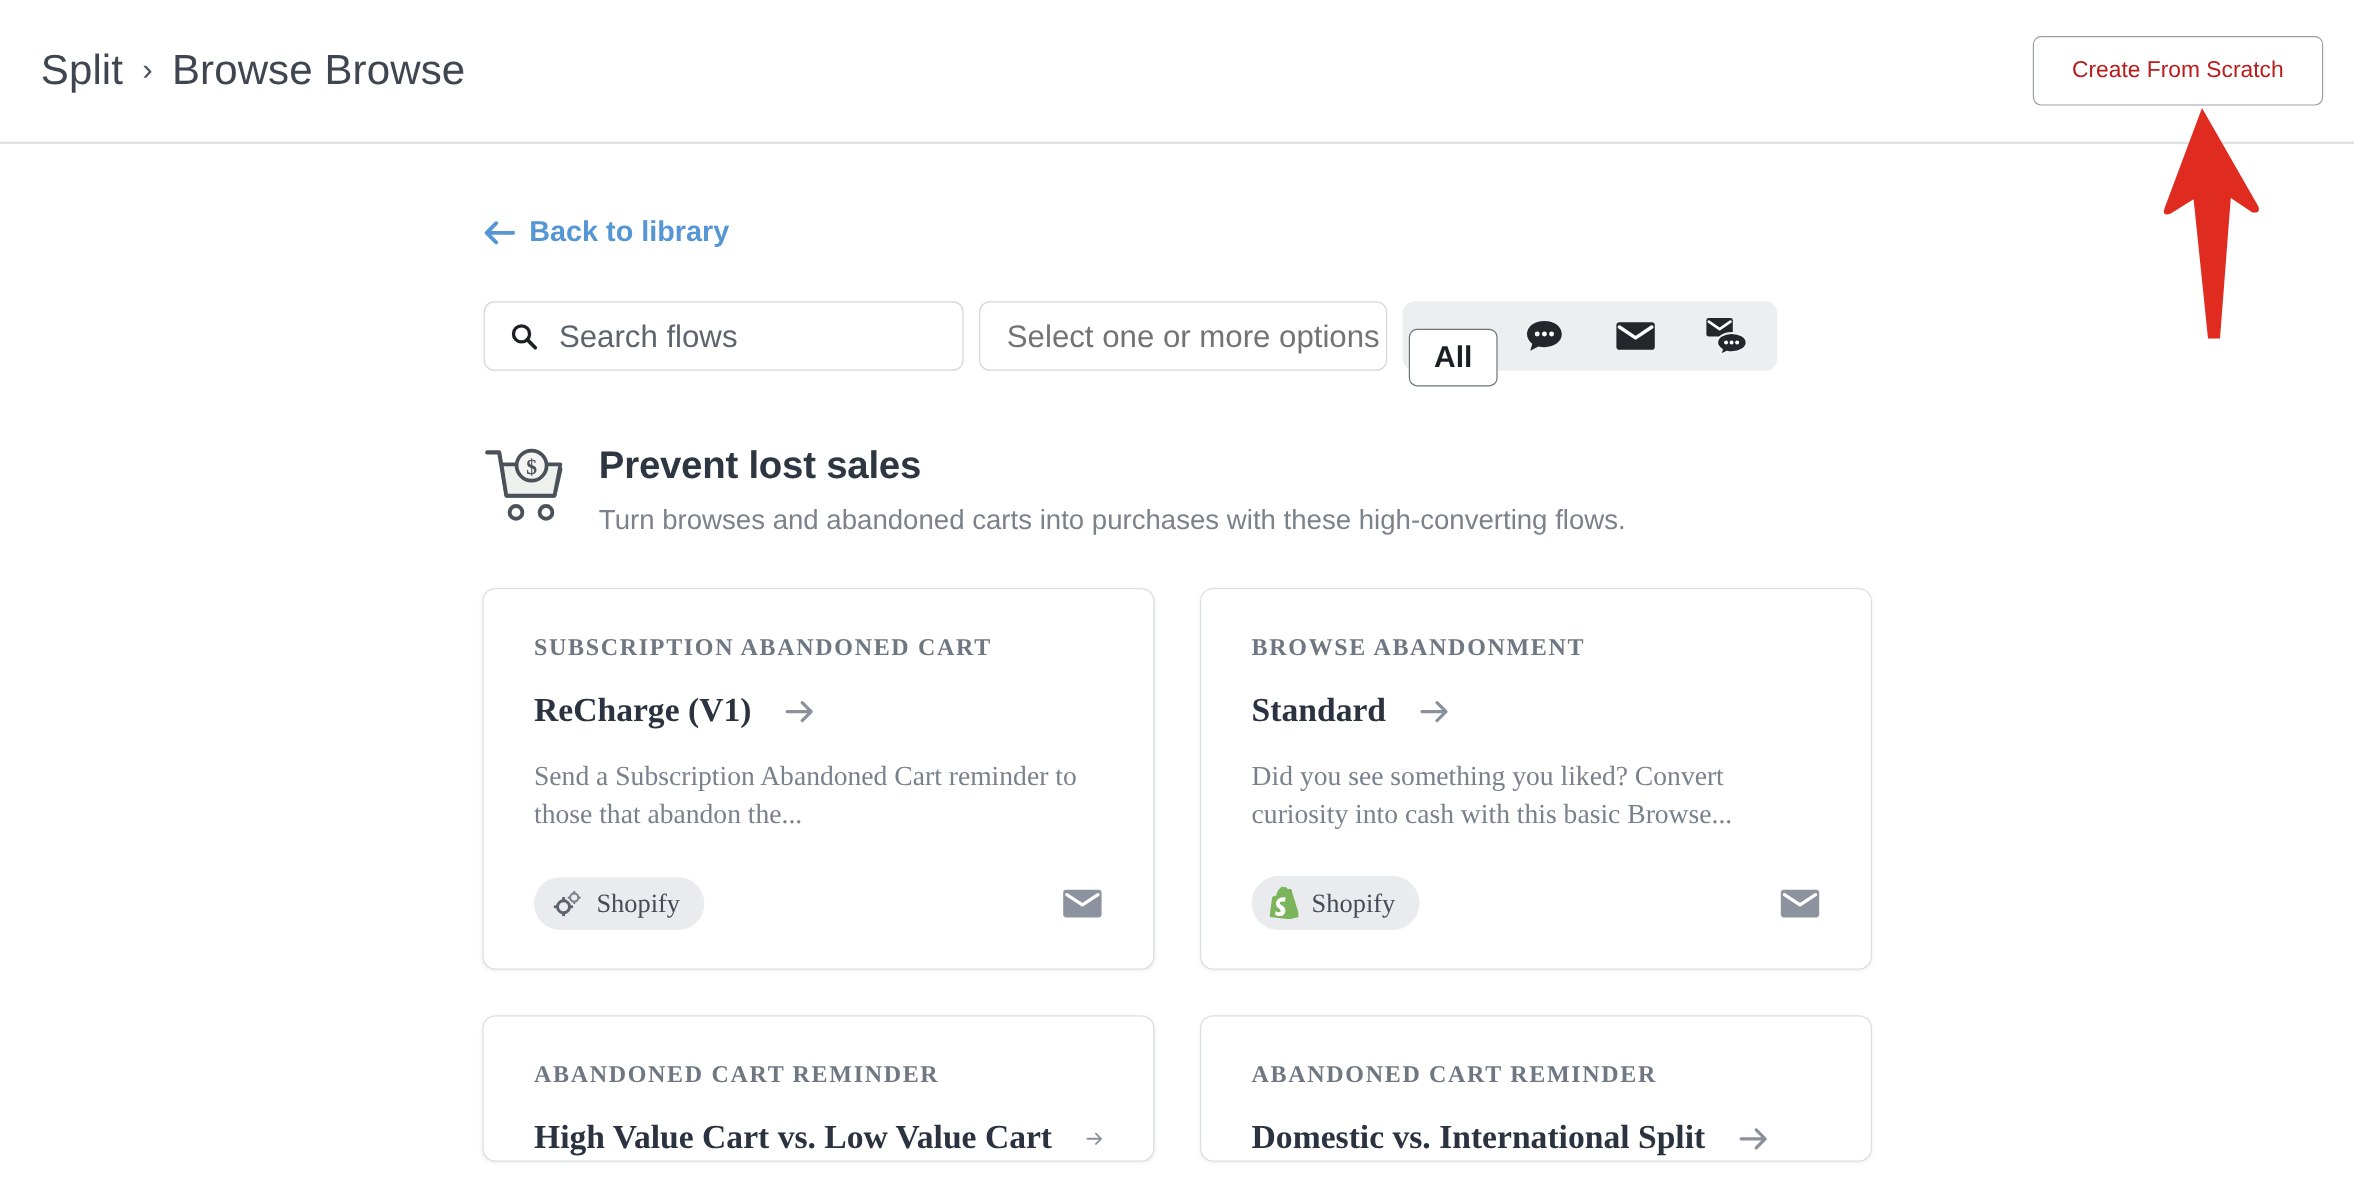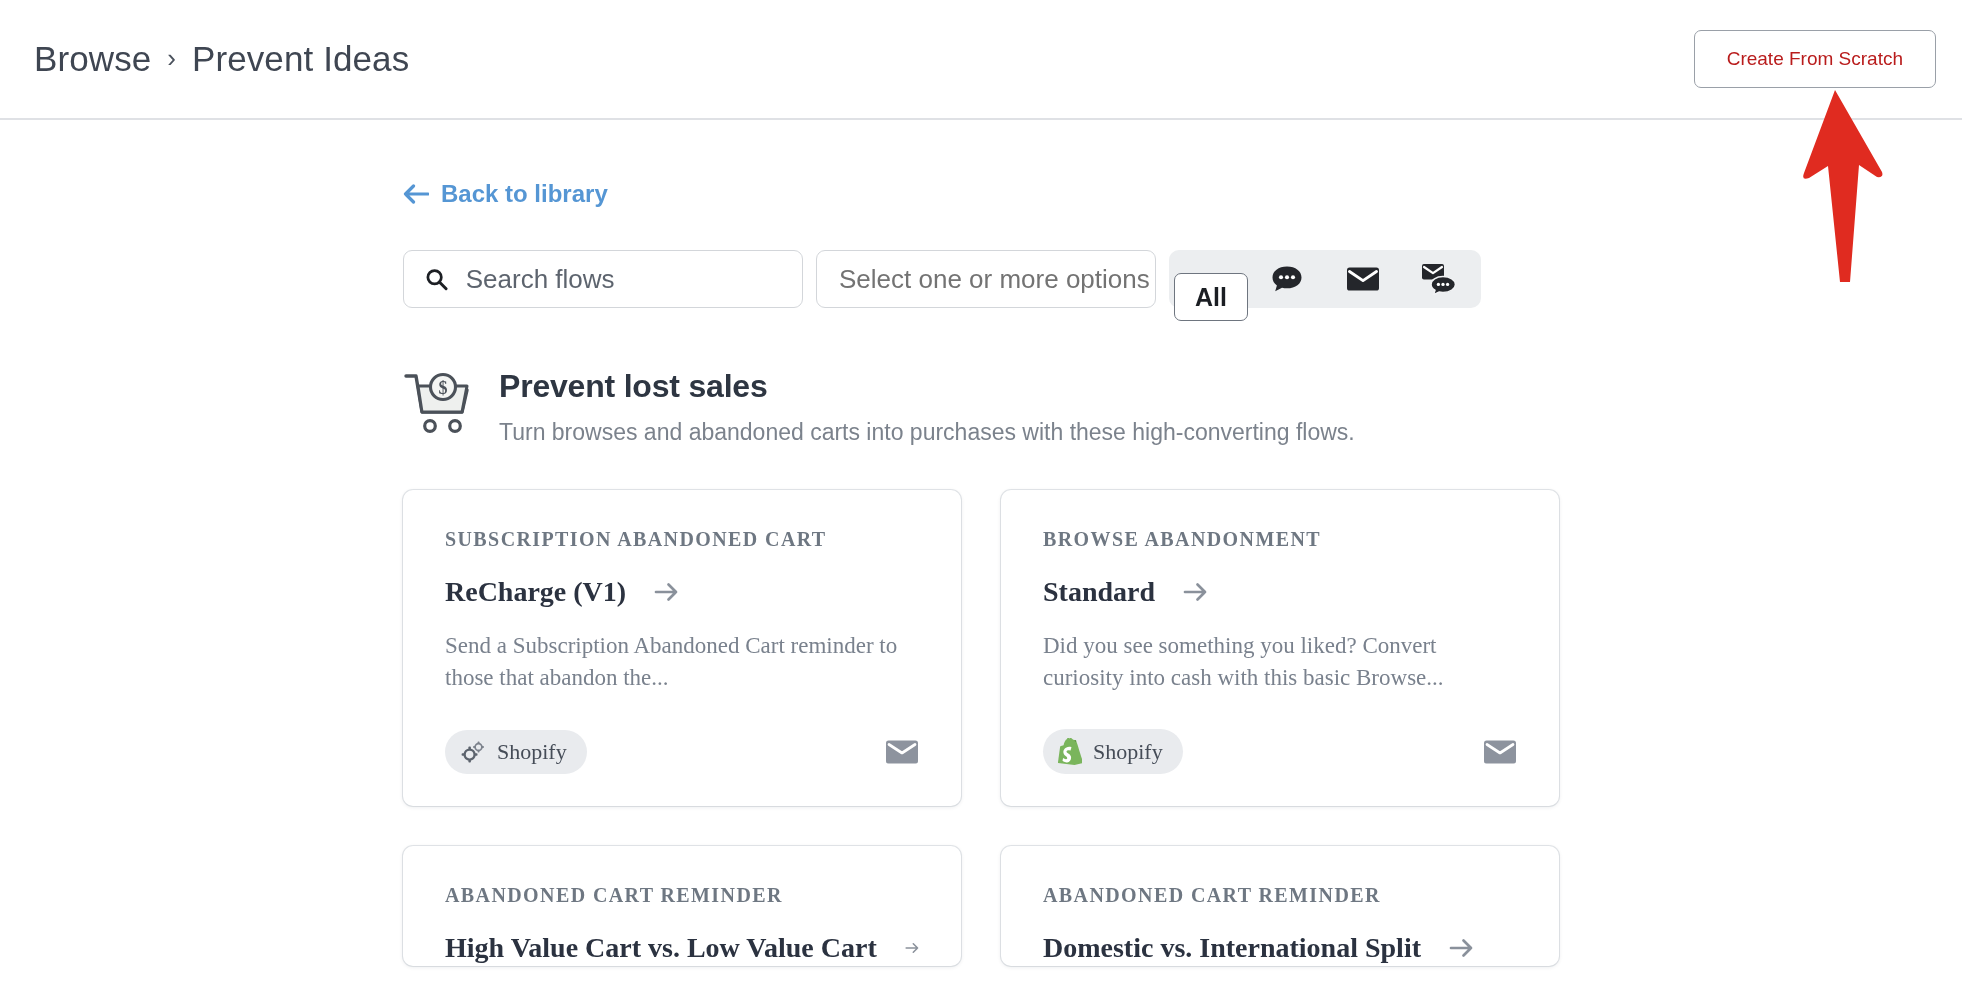--- a/index.html
+++ b/index.html
@@ -213,23 +213,23 @@
   .card-channel-icon { display: block; }
 
   
   .card-partial { height: 120px; overflow: hidden; padding-bottom: 0; }
 </style>
 </head>
 <body>
 
 <div class="header">
   <div class="breadcrumb">
-    <span class="crumb">Browse</span>
+    <span class="crumb">Split</span>
     <span class="crumb-sep">›</span>
-    <span class="crumb">Prevent Ideas</span>
+    <span class="crumb">Browse Browse</span>
   </div>
   <div class="header-spacer"></div>
   <button class="create-btn">Create From Scratch</button>
 
   <svg class="annotation-arrow" viewBox="0 0 110 200">
     <path d="M55 4 L102 86 Q104 92 97 91 L79 79 L70 196 L60 196 L48 80 L29 92 Q21 95 24 87 Z" fill="#e02b20"></path>
   </svg>
 </div>
 
 <div class="page-body">

